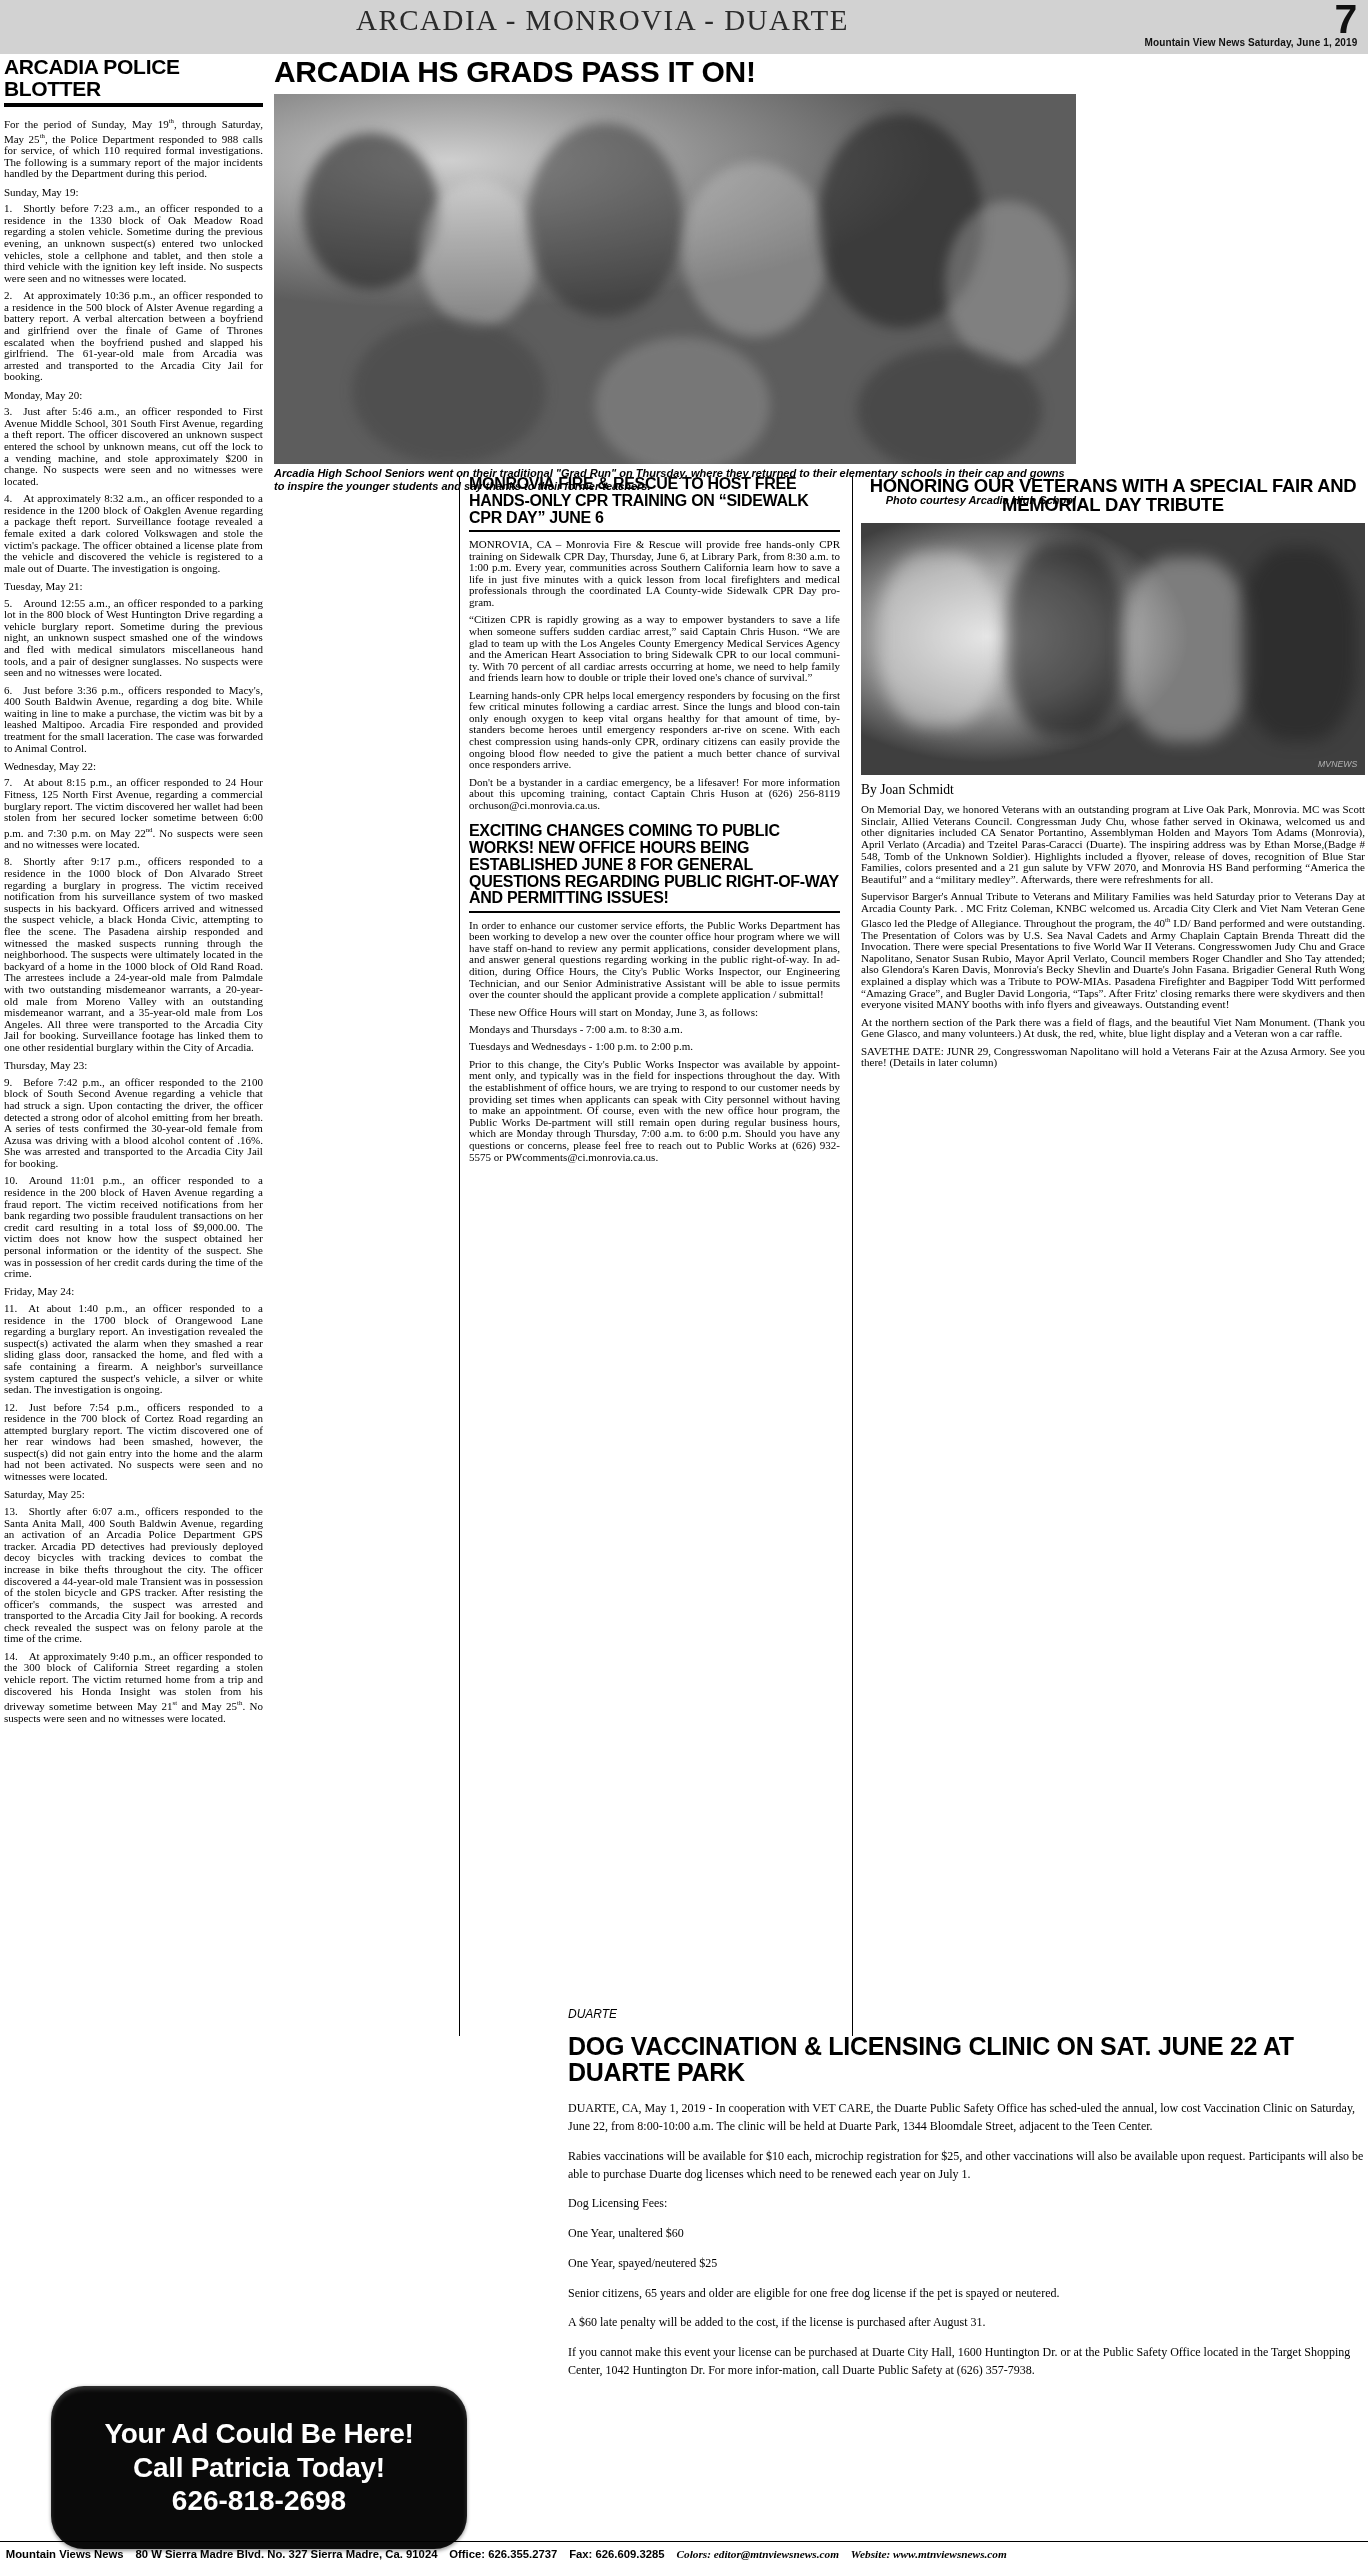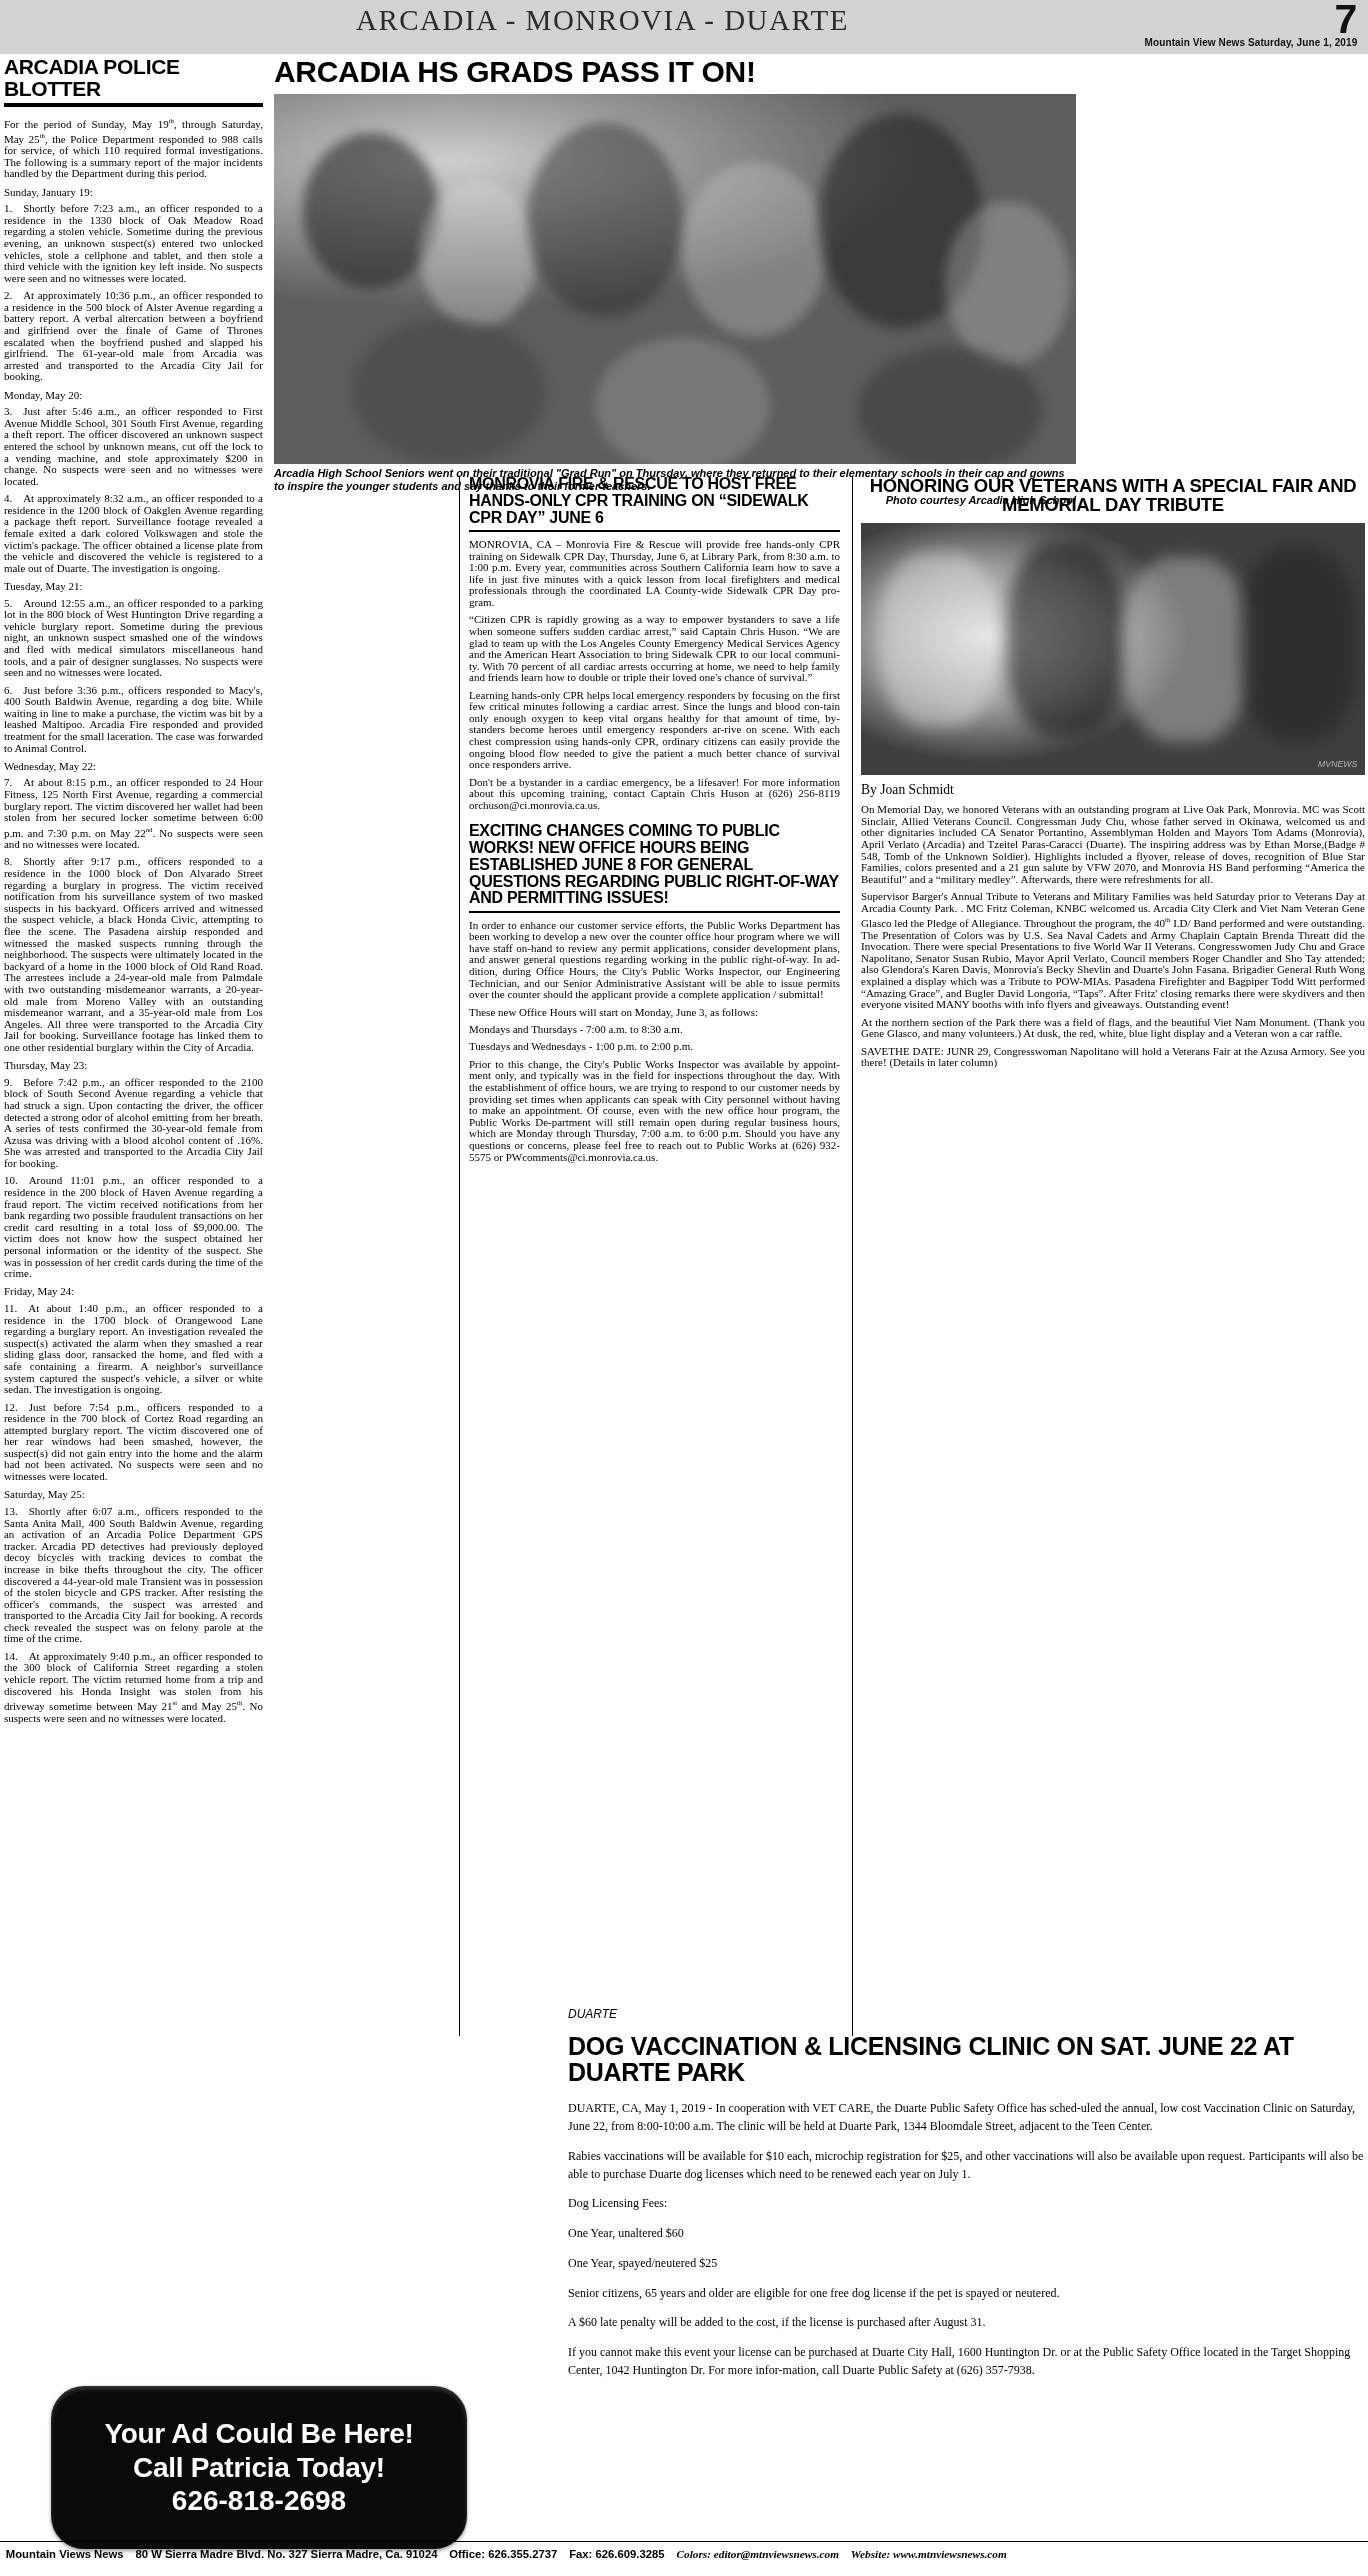--- a/index.html
+++ b/index.html
@@ -159,21 +159,21 @@
   <div id="masthead-title">ARCADIA - MONROVIA - DUARTE</div>
   <div id="page-number">7</div>
   <div id="dateline">Mountain View News   Saturday, June 1, 2019</div>
 </div>
 
 <div id="blotter">
   <div class="hd" id="blotter-hd">ARCADIA POLICE BLOTTER</div>
   <div class="rule" id="blotter-rule"></div>
   <div class="body-txt" id="blotter-body">
       <p>For the period of Sunday, May 19<sup>th</sup>, through Saturday, May 25<sup>th</sup>, the Police Department responded to 988 calls for service, of which 110 required formal investigations. The following is a summary report of the major incidents handled by the Department during this period.</p>
-      <p class="daylabel" style="text-align: left;">Sunday, January 19:</p>
+      <p class="daylabel" style="text-align: left;">Sunday, May 19:</p>
       <p>1. Shortly before 7:23 a.m., an officer responded to a residence in the 1330 block of Oak Meadow Road regarding a stolen vehicle. Sometime during the previous evening, an unknown suspect(s) entered two unlocked vehicles, stole a cellphone and tablet, and then stole a third vehicle with the ignition key left inside. No suspects were seen and no witnesses were located.</p>
       <p>2. At approximately 10:36 p.m., an officer responded to a residence in the 500 block of Alster Avenue regarding a battery report. A verbal altercation between a boyfriend and girlfriend over the finale of Game of Thrones escalated when the boyfriend pushed and slapped his girlfriend. The 61-year-old male from Arcadia was arrested and transported to the Arcadia City Jail for booking.</p>
       <p class="daylabel" style="text-align: left;">Monday, May 20:</p>
       <p>3. Just after 5:46 a.m., an officer responded to First Avenue Middle School, 301 South First Avenue, regarding a theft report. The officer discovered an unknown suspect entered the school by unknown means, cut off the lock to a vending machine, and stole approximately $200 in change. No suspects were seen and no witnesses were located.</p>
       <p>4. At approximately 8:32 a.m., an officer responded to a residence in the 1200 block of Oakglen Avenue regarding a package theft report. Surveillance footage revealed a female exited a dark colored Volkswagen and stole the victim's package. The officer obtained a license plate from the vehicle and discovered the vehicle is registered to a male out of Duarte. The investigation is ongoing.</p>
       <p class="daylabel" style="text-align: left;">Tuesday, May 21:</p>
       <p>5. Around 12:55 a.m., an officer responded to a parking lot in the 800 block of West Huntington Drive regarding a vehicle burglary report. Sometime during the previous night, an unknown suspect smashed one of the windows and fled with medical simulators miscellaneous hand tools, and a pair of designer sunglasses. No suspects were seen and no witnesses were located.</p>
       <p>6. Just before 3:36 p.m., officers responded to Macy's, 400 South Baldwin Avenue, regarding a dog bite. While waiting in line to make a purchase, the victim was bit by a leashed Maltipoo. Arcadia Fire responded and provided treatment for the small laceration. The case was forwarded to Animal Control.</p>
       <p class="daylabel" style="text-align: left;">Wednesday, May 22:</p>
       <p>7. At about 8:15 p.m., an officer responded to 24 Hour Fitness, 125 North First Avenue, regarding a commercial burglary report. The victim discovered her wallet had been stolen from her secured locker sometime between 6:00 p.m. and 7:30 p.m. on May 22<sup>nd</sup>. No suspects were seen and no witnesses were located.</p>

